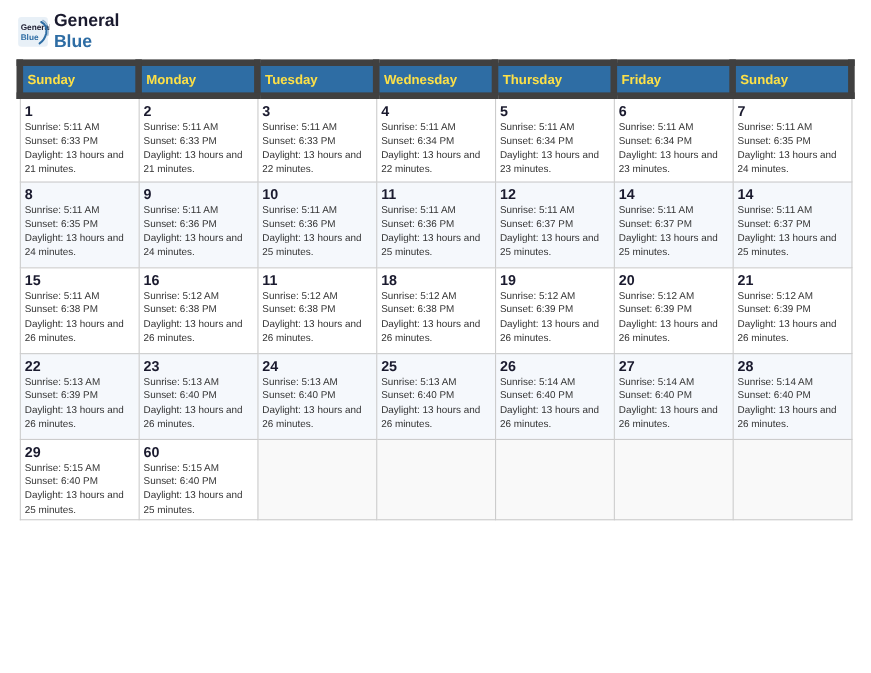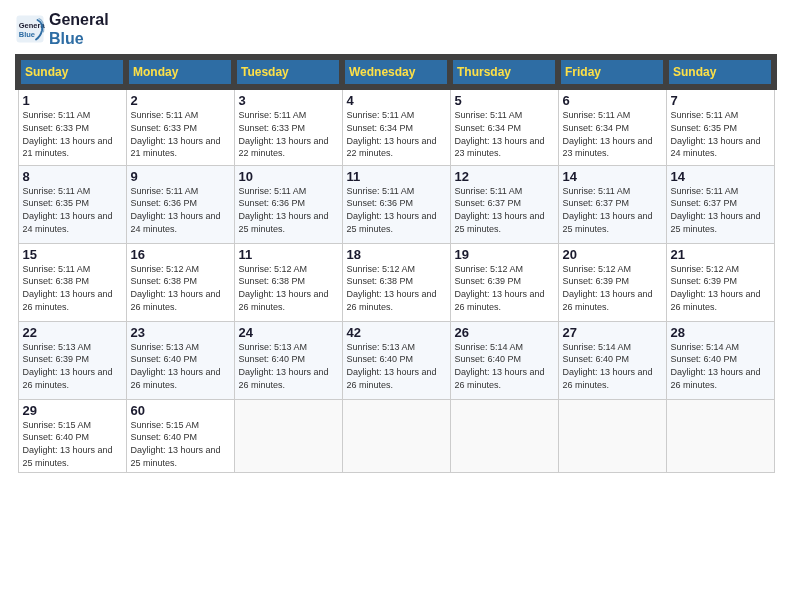--- a/index.html
+++ b/index.html
@@ -315,21 +315,21 @@
       </td>
           <td>
         <span class="day-num">24</span>
         <div class="day-info">
           <span>Sunrise: 5:13 AM</span><br>
           <span>Sunset: 6:40 PM</span><br>
           <span>Daylight: 13 hours and 26 minutes.</span>
         </div>
       </td>
           <td>
-        <span class="day-num">42</span>
+        <span class="day-num">25</span>
         <div class="day-info">
           <span>Sunrise: 5:13 AM</span><br>
           <span>Sunset: 6:40 PM</span><br>
           <span>Daylight: 13 hours and 26 minutes.</span>
         </div>
       </td>
           <td>
         <span class="day-num">26</span>
         <div class="day-info">
           <span>Sunrise: 5:14 AM</span><br>

